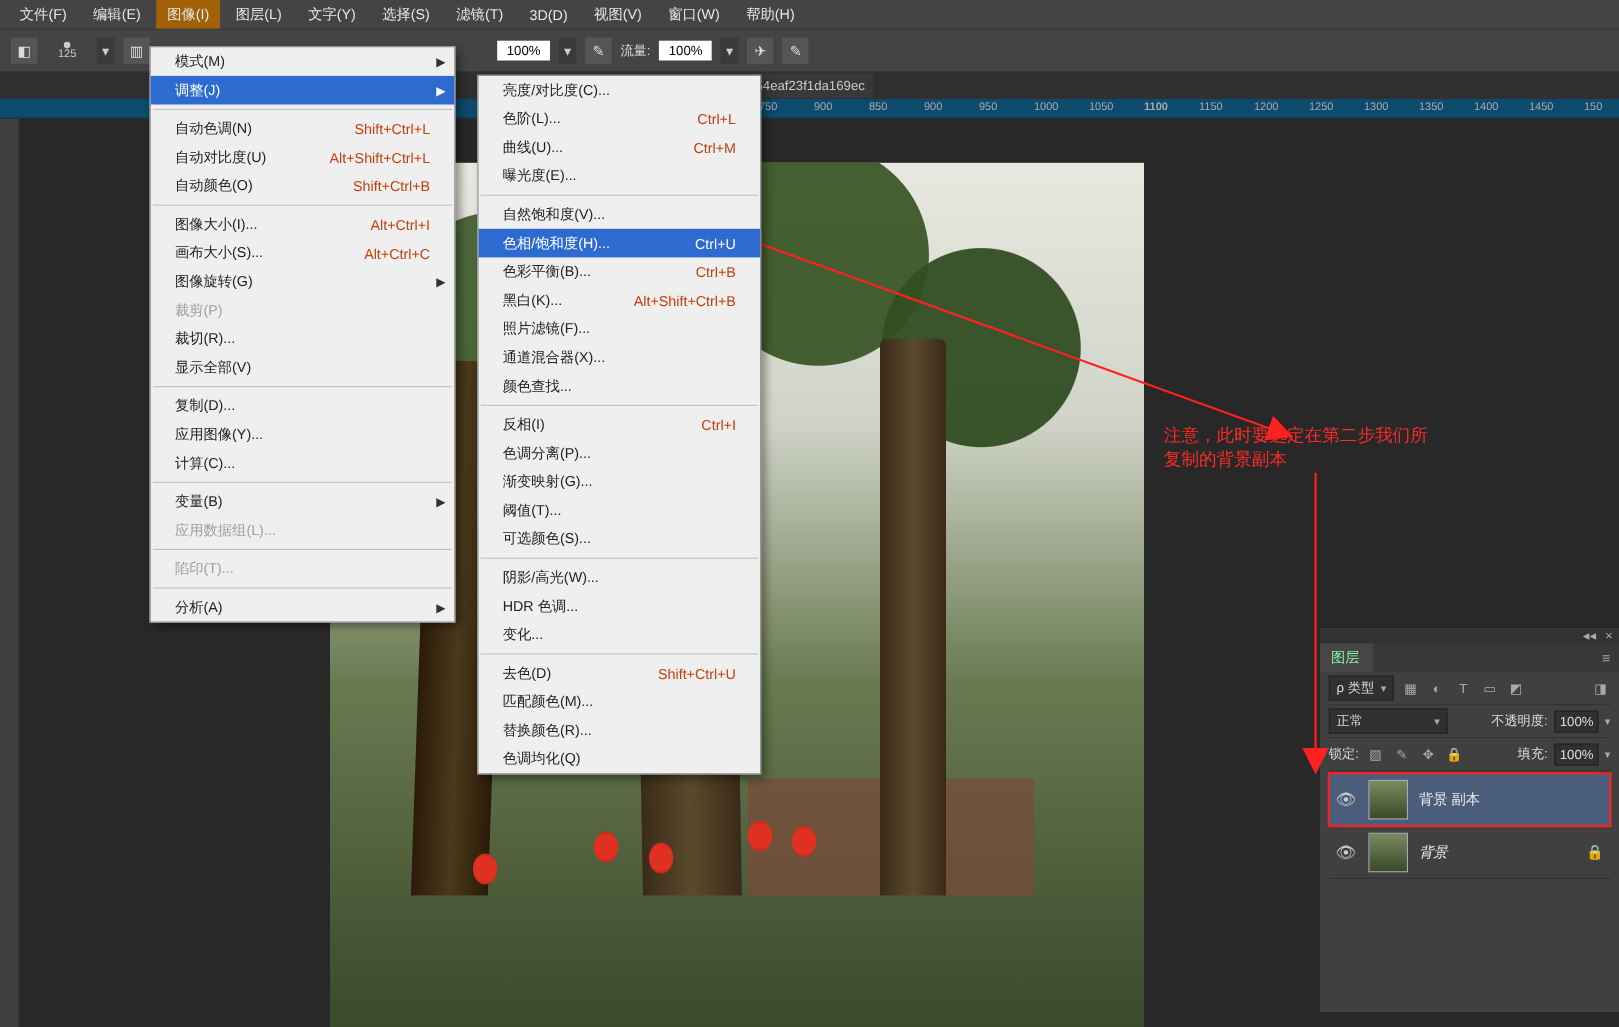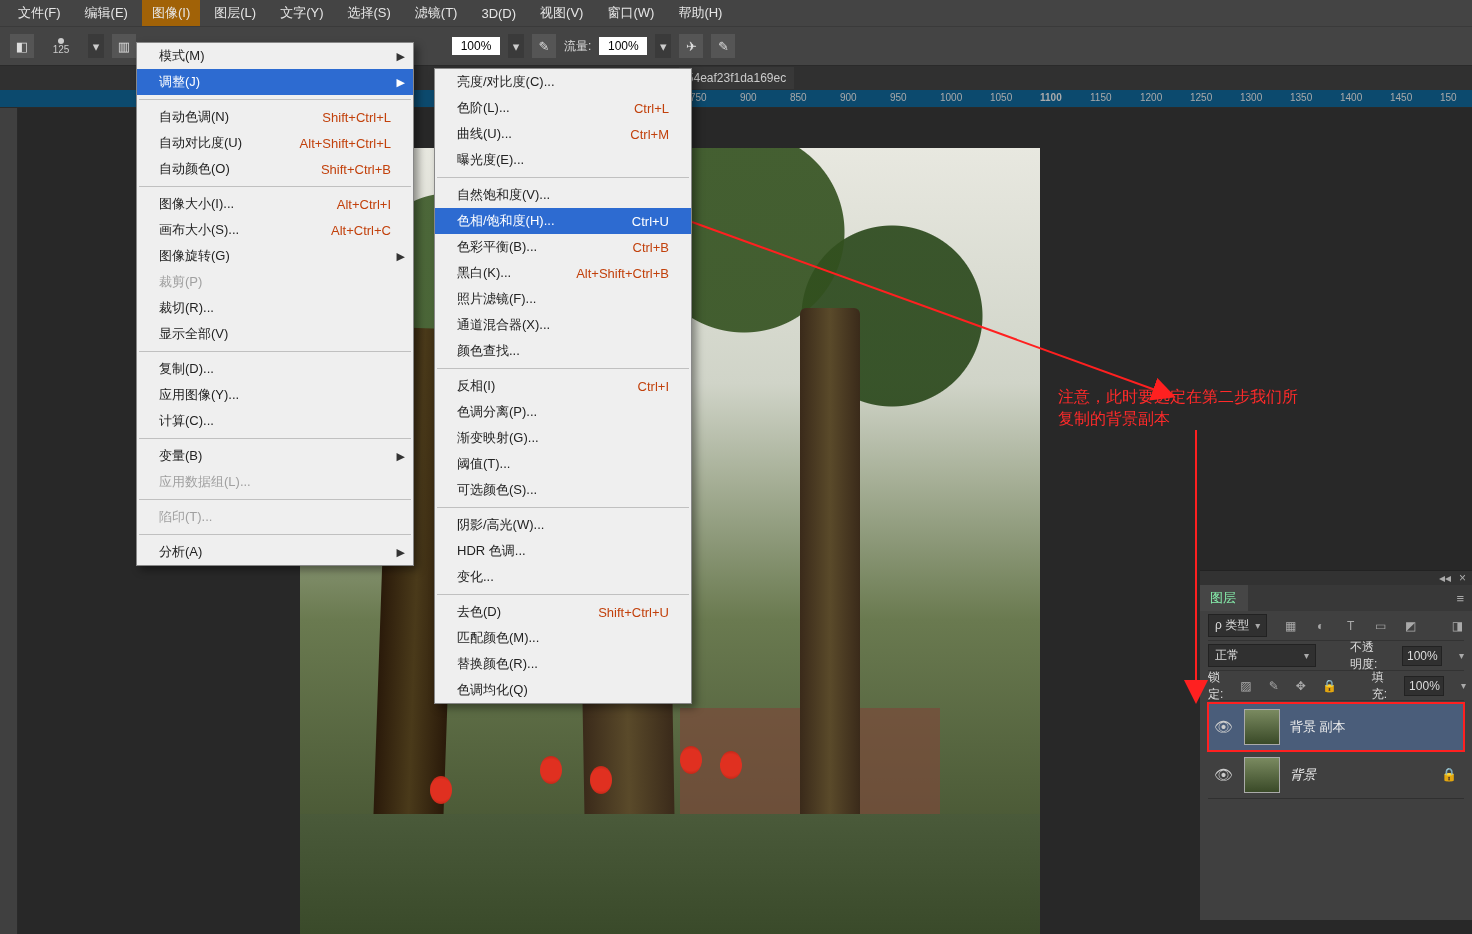--- a/index.html
+++ b/index.html
@@ -135,21 +135,21 @@
   .layers-panel{
     position:absolute;
     right:0;top:570px;
     width:272px;height:350px;
     background:#404040;
     border-top:1px solid #222;
   }
   .panel-top{height:14px;background:#323232;display:flex;justify-content:flex-end;align-items:center;padding-right:6px;gap:8px;color:#aaa;font-size:12px;}
   .panel-tab{background:#464646;padding:4px 10px;font-size:13px;color:#86efac;width:48px;}
   .panel-body{padding:0 8px;}
-  .panel-row{display:flex;align-items:center;height:30px;gap:17px;font-size:12px;color:#ddd;border-bottom:1px solid #333;}
+  .panel-row{display:flex;align-items:center;height:30px;gap:6px;font-size:12px;color:#ddd;border-bottom:1px solid #333;}
   .panel-row .dd{background:#303030;border:1px solid #222;padding:2px 6px;display:flex;align-items:center;gap:6px;flex:0 0 auto;}
   .panel-row .chev{font-size:10px;color:#aaa;}
   .panel-row .mini-icon{width:18px;height:18px;display:flex;align-items:center;justify-content:center;color:#aaa;}
   .panel-row .pct{background:#303030;border:1px solid #222;padding:2px 4px;width:40px;text-align:center;}
   .layer-list{margin-top:2px;}
   .layer-item{
     display:flex;align-items:center;height:48px;gap:10px;
     padding:0 6px;border-bottom:1px solid #303030;
   }
   .layer-item.selected{background:#4a5d7a;outline:2px solid #ff2020;outline-offset:-1px;}

